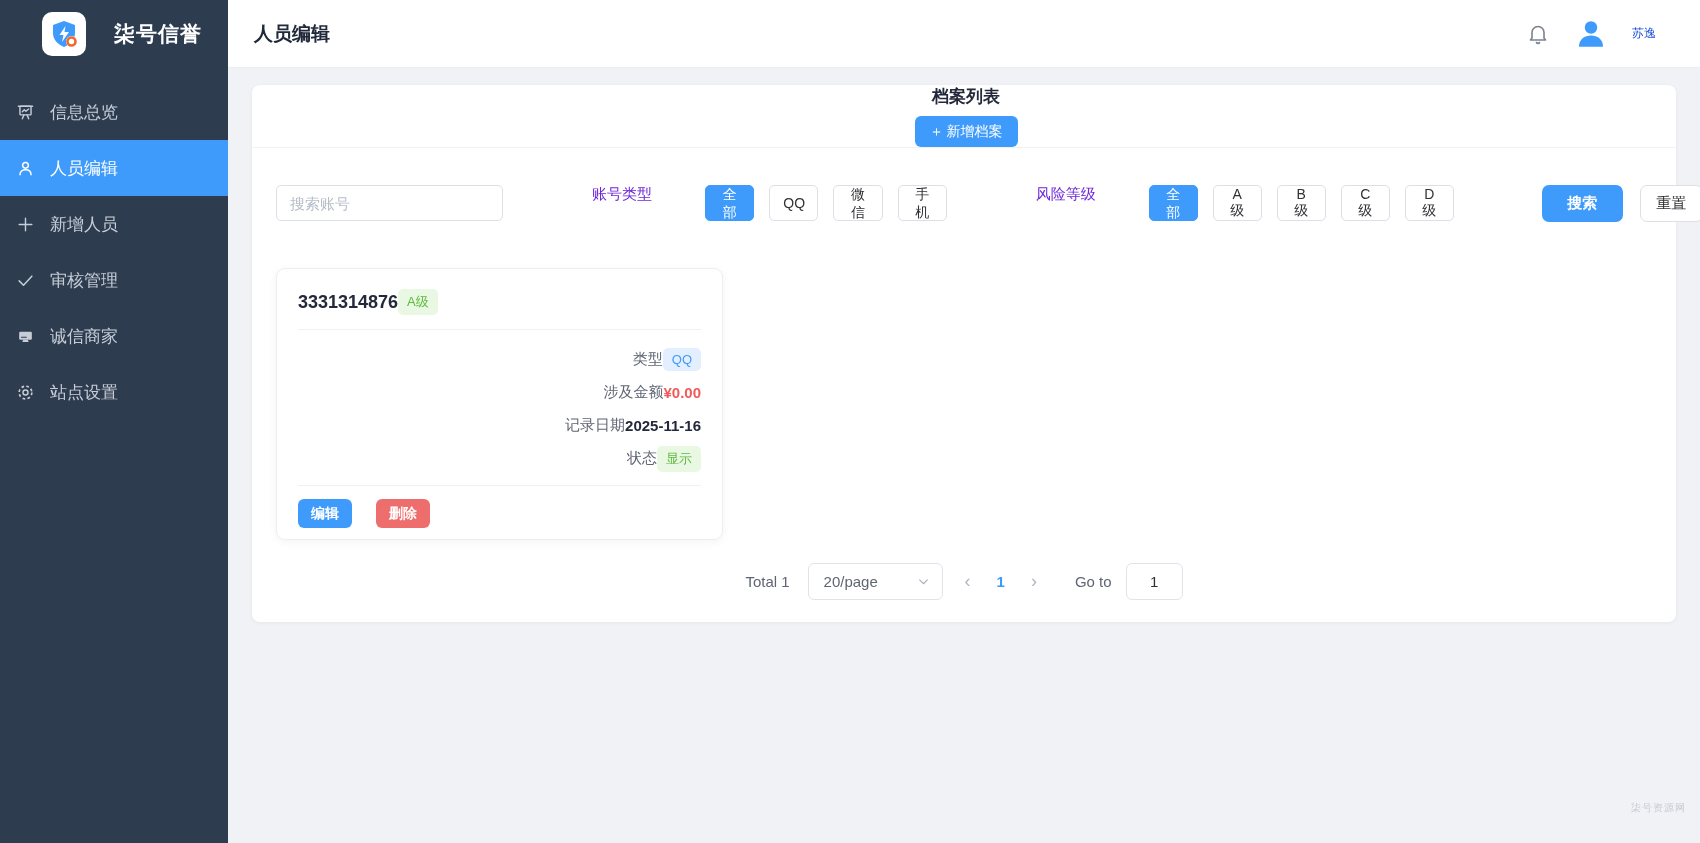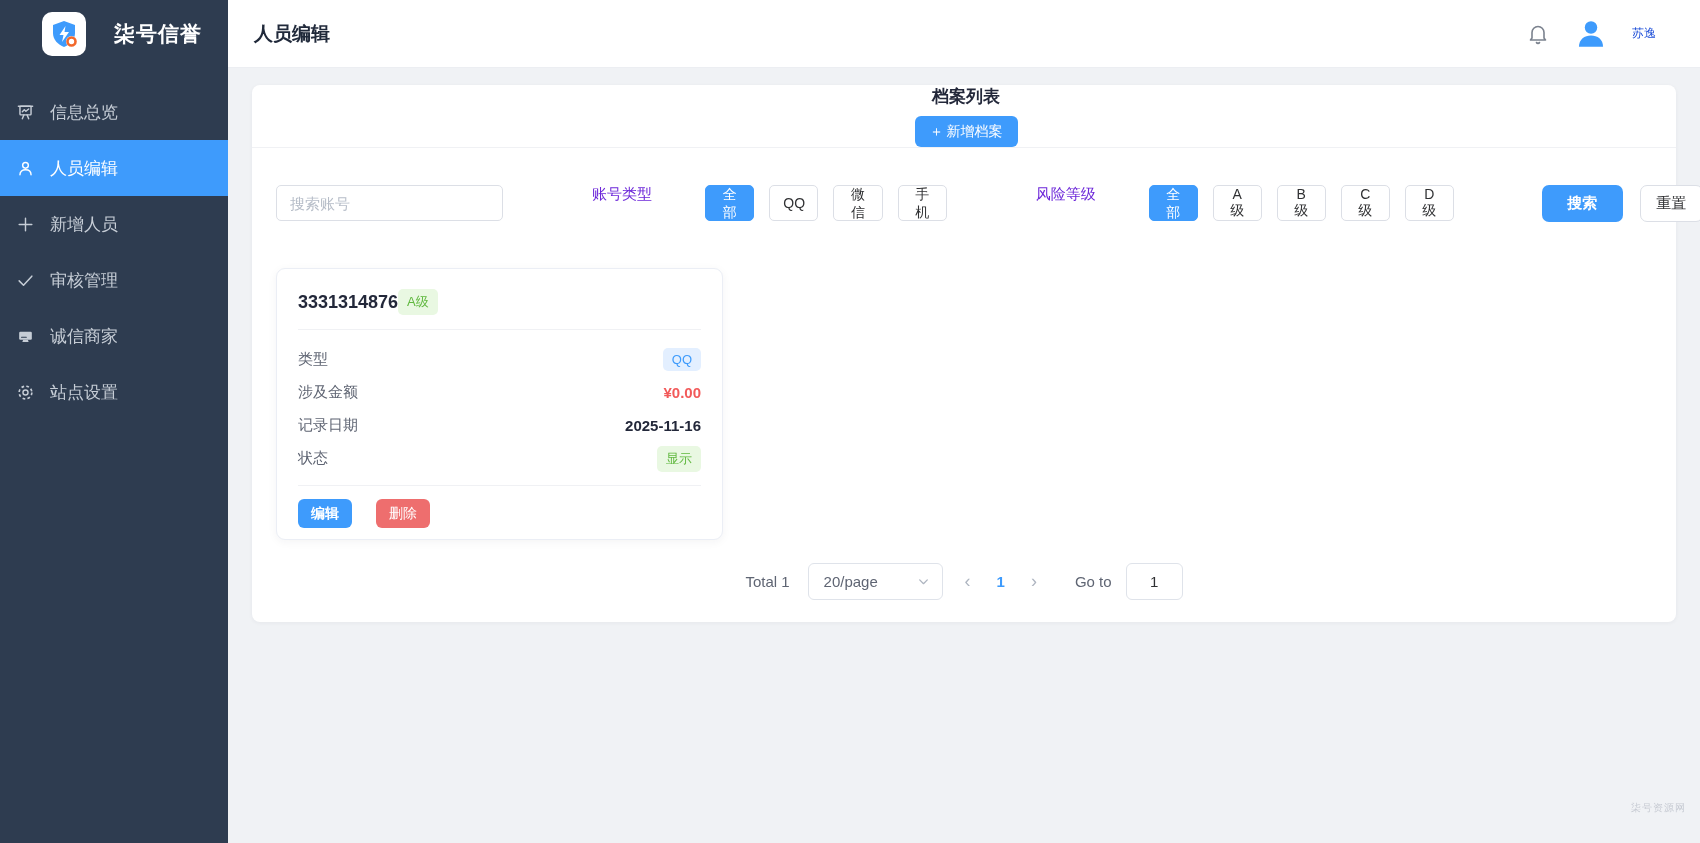--- a/index.html
+++ b/index.html
@@ -55,29 +55,29 @@
   
   .record-card { position:absolute; left:24px; top:183px; width:447px; height:272px;
     border:1px solid #ebeef5; border-radius:9px; box-shadow:0 2px 10px rgba(31,45,61,.05); background:#fff; }
   .rc-head { display:flex; align-items:center; justify-content:flex-start; padding:20px 21px 14px 21px; }
   .rc-account { font-size:18px; font-weight:bold; color:#23283a; }
   .badge { display:inline-block; font-size:13px; border-radius:5px; padding:4px 9px; }
   .badge-green { background:#e9f8e2; color:#60b83f; }
   .badge-blue { background:#e3efff; color:#3e9bfc; }
   .rc-divider { height:1px; background:#f0f1f4; margin:0 21px; }
   .rc-rows { padding:13px 21px 10px 21px; }
-  .rc-row { display:flex; align-items:center; justify-content:space-between; height:33px; }
+  .rc-row { display:flex; align-items:center; justify-content:flex-end; height:33px; }
   .rc-label { font-size:15px; color:#5f6573; }
   .rc-money { font-size:15px; font-weight:bold; color:#f25a5a; }
   .rc-date { font-size:15px; font-weight:bold; color:#23283a; }
   .rc-actions { display:flex; gap:24px; padding:13px 21px 0 21px; }
   .btn-edit { width:54px; height:29px; background:#3e9bfc; color:#fff; border:none;
     border-radius:6px; font-size:14px; font-weight:bold; cursor:pointer; font-family:inherit; }
   .btn-delete { width:54px; height:29px; background:#ee6e6e; color:#fff; border:none;
-    border-radius:6px; font-size:14px; font-weight:normal; cursor:pointer; font-family:inherit; }
+    border-radius:6px; font-size:14px; font-weight:bold; cursor:pointer; font-family:inherit; }
 
   
   .pagination { position:absolute; left:0; right:0; top:478px; display:flex; align-items:center;
     justify-content:center; gap:14px; font-size:15px; color:#5f6573; }
   .total-text { margin-right:4px; }
   .per-page { width:135px; height:37px; border:1px solid #dfe3ea; border-radius:6px;
     display:flex; align-items:center; justify-content:space-between; padding:0 12px 0 15px;
     color:#5f6573; cursor:pointer; background:#fff; }
   .pg-arrow { color:#aeb5c0; font-size:18px; padding:0 8px; cursor:pointer; background:none; border:none; }
   .pg-num { color:#3e9bfc; font-weight:bold; font-size:15px; padding:0 4px; cursor:pointer;

